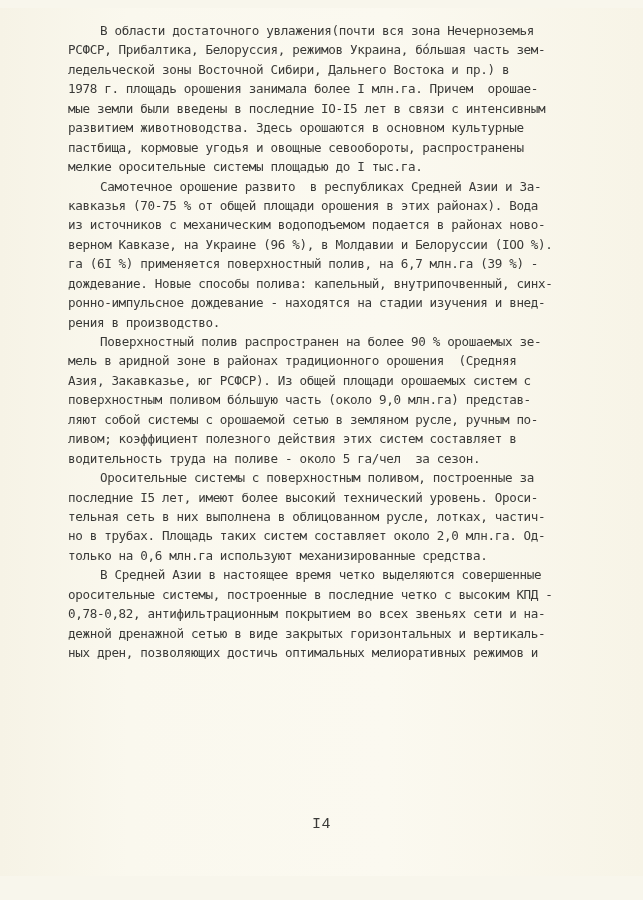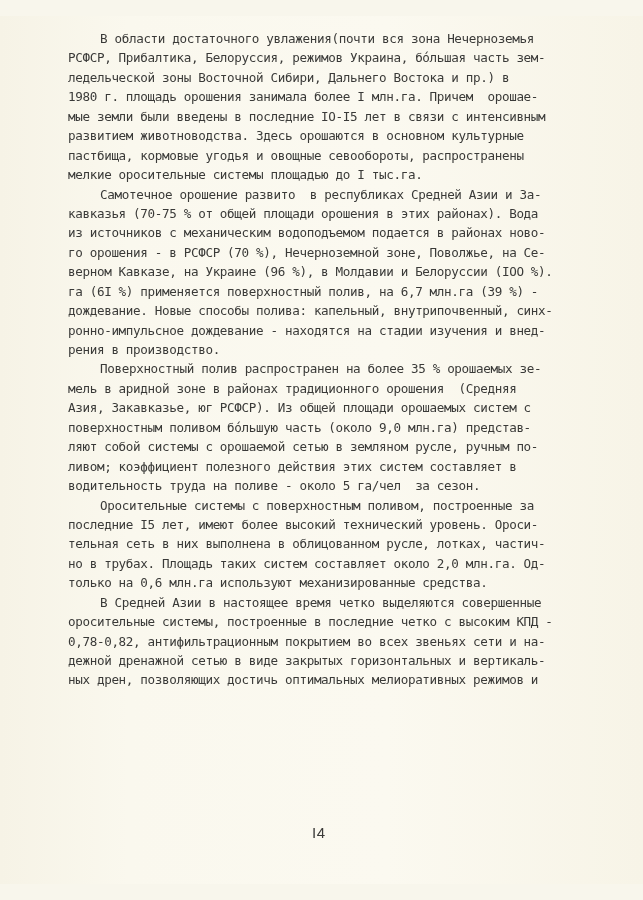--- a/index.html
+++ b/index.html
@@ -8,21 +8,21 @@
     }
     body {
       width: 643px;
       height: 900px;
       background: #f8f6ec;
       position: relative;
       overflow: hidden;
     }
     .page {
       position: absolute;
-      left: 0; top: 16px;
+      left: 0; top: 8px;
       width: 643px; height: 868px;
       background: linear-gradient(90deg, #f6f3e6 0%, #faf8ee 20%, #fbf9f0 60%, #f7f4e7 100%);
     }
     .text-block {
       position: absolute;
       left: 68px;
       top: 13px;
       width: 545px;
       font-family: "DejaVu Sans Mono", "Liberation Mono", monospace;
       font-size: 12.6px;
@@ -35,60 +35,59 @@
       height: 19.45px;
       display: block;
     }
     .line.indent {
       padding-left: 32px;
     }
     .page-number {
       position: absolute;
       left: 312px;
       top: 808px;
-      font-family: Liberation Sans, sans-serif;
+      font-family: Liberation Mono, monospace;
       font-size: 15px;
       color: #3a3a38;
       letter-spacing: 0.5px;
     }
   </style>
 </head>
 <body>
 
 <div class="page">
   <div class="text-block">
 
     <div>
       <span class="line indent">В области достаточного увлажения(почти вся зона Нечерноземья</span>
       <span class="line">РСФСР, Прибалтика, Белоруссия, режимов Украина, бо́льшая часть зем-</span>
       <span class="line">ледельческой зоны Восточной Сибири, Дальнего Востока и пр.) в</span>
-      <span class="line">1980 г. площадь орошения занимала более I млн.га. Причем  орошае-</span>
+      <span class="line">1978 г. площадь орошения занимала более I млн.га. Причем  орошае-</span>
       <span class="line">мые земли были введены в последние IO-I5 лет в связи с интенсивным</span>
       <span class="line">развитием животноводства. Здесь орошаются в основном культурные</span>
       <span class="line">пастбища, кормовые угодья и овощные севообороты, распространены</span>
       <span class="line">мелкие оросительные системы площадью до I тыс.га.</span>
     </div>
 
     <div>
       <span class="line indent">Самотечное орошение развито  в республиках Средней Азии и За-</span>
       <span class="line">кавказья (70-75 % от общей площади орошения в этих районах). Вода</span>
       <span class="line">из источников с механическим водоподъемом подается в районах ново-</span>
-      <span class="line">го орошения - в РСФСР (70 %), Нечерноземной зоне, Поволжье, на Се-</span>
       <span class="line">верном Кавказе, на Украине (96 %), в Молдавии и Белоруссии (IOO %).</span>
     </div>
 
     <div>
       <span class="line">га (6I %) применяется поверхностный полив, на 6,7 млн.га (39 %) -</span>
       <span class="line">дождевание. Новые способы полива: капельный, внутрипочвенный, синх-</span>
       <span class="line">ронно-импульсное дождевание - находятся на стадии изучения и внед-</span>
       <span class="line">рения в производство.</span>
     </div>
 
     <div>
-      <span class="line indent">Поверхностный полив распространен на более 35 % орошаемых зе-</span>
+      <span class="line indent">Поверхностный полив распространен на более 90 % орошаемых зе-</span>
       <span class="line">мель в аридной зоне в районах традиционного орошения  (Средняя</span>
       <span class="line">Азия, Закавказье, юг РСФСР). Из общей площади орошаемых систем с</span>
       <span class="line">поверхностным поливом бо́льшую часть (около 9,0 млн.га) представ-</span>
       <span class="line">ляют собой системы с орошаемой сетью в земляном русле, ручным по-</span>
       <span class="line">ливом; коэффициент полезного действия этих систем составляет в</span>
       <span class="line">водительность труда на поливе - около 5 га/чел  за сезон.</span>
     </div>
 
     <div>
       <span class="line indent">Оросительные системы с поверхностным поливом, построенные за</span>

